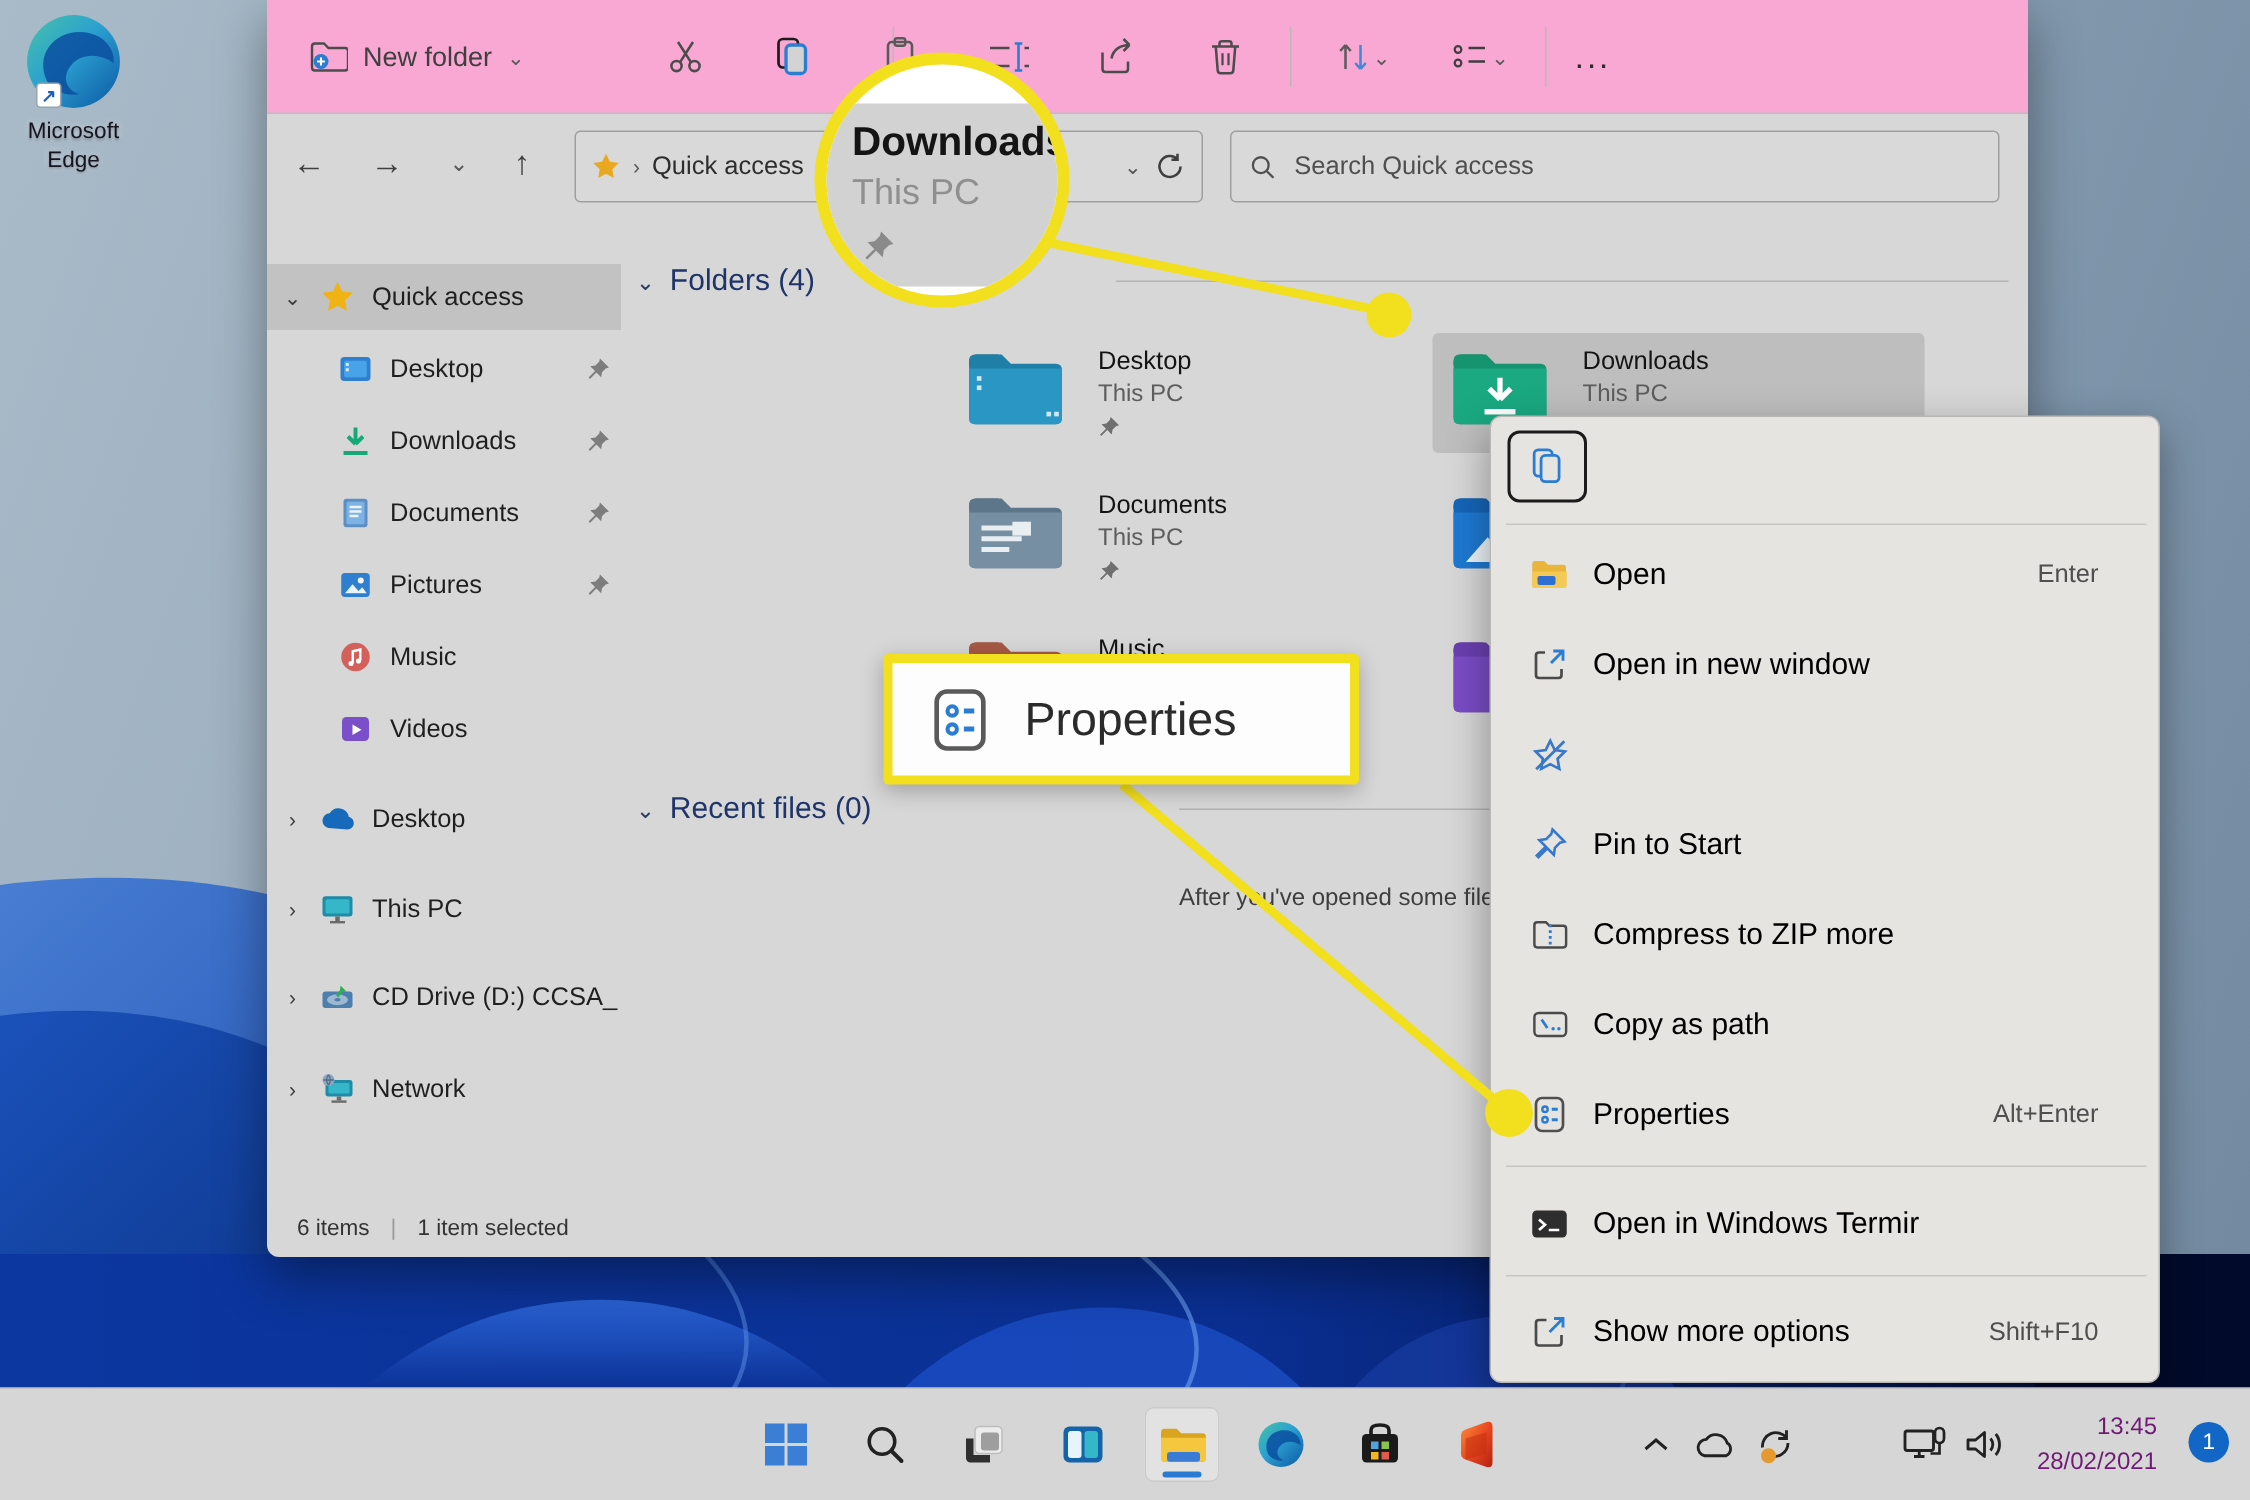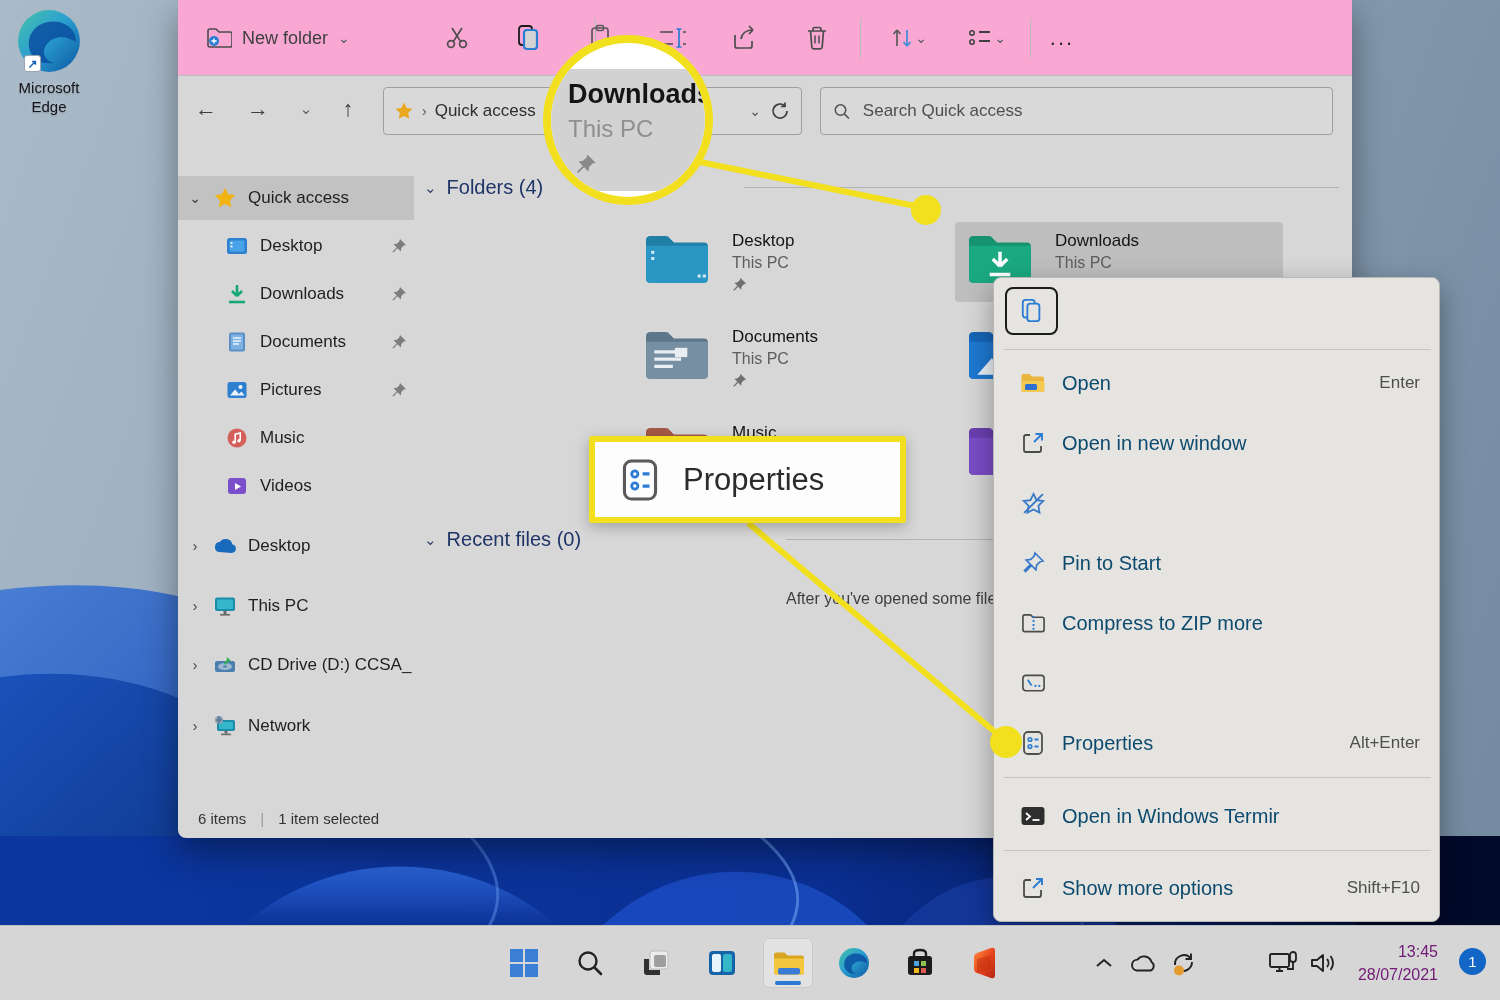--- a/index.html
+++ b/index.html
@@ -56,22 +56,22 @@
 
   .statusbar{position:absolute;left:0;bottom:0;width:100%;height:40px;display:flex;align-items:center;font-size:15px;color:#333;padding-left:20px;gap:14px;}
   .statusbar .div{color:#9a9a9a;}
 
   
   .ctxmenu{position:absolute;left:993px;top:277px;width:447px;height:645px;background:#e6e4e1;border:1px solid #b9b7b4;border-radius:8px;box-shadow:0 10px 28px rgba(0,0,0,.35);z-index:20;}
   .cm-copybtn{position:absolute;left:11px;top:9px;width:53px;height:48px;border:2.5px solid #1b1b1b;border-radius:8px;display:flex;align-items:center;justify-content:center;}
   .cm-sep{position:absolute;left:10px;width:427px;height:1px;background:#c7c5c2;}
   .cm-item{position:absolute;left:6px;width:435px;height:60px;display:flex;align-items:center;border-radius:5px;}
   .cm-item .cmic{flex:0 0 30px;margin:0 14px 0 18px;display:flex;align-items:center;justify-content:center;}
-  .cm-item .cml{flex:1;font-size:20px;color:#0c4a6e;white-space:nowrap;overflow:hidden;}
-  .cm-item .cms{font-size:17px;color:#4f4f4f;margin-right:15px;}
+  .cm-item .cml{flex:1;font-size:20px;color:#000000;white-space:nowrap;overflow:hidden;}
+  .cm-item .cms{font-size:17px;color:#4f4f4f;margin-right:36px;}
 
   
   .anno{position:absolute;left:0;top:0;z-index:30;pointer-events:none;}
   .circle-callout{position:absolute;left:543px;top:35px;width:170px;height:170px;border-radius:50%;background:#fff;border:8px solid var(--accent);overflow:hidden;z-index:31;}
   .cc-grey{position:absolute;left:-6px;top:26px;width:170px;height:122px;background:#d2d2d2;}
   .cc-title{position:absolute;left:17px;top:36px;font-size:27px;font-weight:bold;color:#141414;}
   .cc-sub{position:absolute;left:17px;top:72px;font-size:24px;color:#8f8f8f;}
   .cc-pin{position:absolute;left:24px;top:110px;}
   .prop-callout{position:absolute;left:589px;top:436px;width:317px;height:87px;background:#fdfdfd;border:6px solid var(--accent);border-radius:3px;z-index:31;display:flex;align-items:center;box-shadow:0 4px 14px rgba(0,0,0,.25);}
   .pc-ic{margin:0 24px 0 26px;}
@@ -576,20 +576,21 @@
 
     <div class="cm-item" style="top:375px">
       <span class="cmic">
         <svg width="25" height="22" viewBox="0 0 26 22">
             <rect x="2" y="3" width="22" height="16" rx="3" fill="none" stroke="#4a4a4a" stroke-width="1.7"></rect>
             <path d="M7 7.5 l4 6" stroke="#2b7cd3" stroke-width="1.9"></path>
             <circle cx="15" cy="14" r="1.2" fill="#2b7cd3"></circle>
             <circle cx="19" cy="14" r="1.2" fill="#2b7cd3"></circle>
           </svg>
       </span>
+      <span class="cml">Copy as path</span>
       <span class="cms"></span>
     </div>
 
     <div class="cm-item" style="top:435px">
       <span class="cmic">
         <svg width="22" height="26" viewBox="0 0 22 26">
             <rect x="2" y="2" width="18" height="22" rx="4" fill="none" stroke="#4f4f4f" stroke-width="1.8"></rect>
             <circle cx="8" cy="9.5" r="1.8" fill="none" stroke="#2b7cd3" stroke-width="1.6"></circle>
             <circle cx="8" cy="16.5" r="1.8" fill="none" stroke="#2b7cd3" stroke-width="1.6"></circle>
             <path d="M12.5 9.5 h4 M12.5 16.5 h4" stroke="#2b7cd3" stroke-width="1.9"></path>
@@ -754,20 +755,20 @@
       </svg>
     </div>
     <div class="tk" style="left:1302px;width:42px">
       <svg width="28" height="24" viewBox="0 0 28 24">
         <path d="M3 9 h5 l6-5 v16 l-6-5 H3 Z" fill="none" stroke="#222" stroke-width="1.9" stroke-linejoin="round"></path>
         <path d="M18 8 a6 6 0 0 1 0 8 M21.5 5 a11 11 0 0 1 0 14" fill="none" stroke="#222" stroke-width="1.9"></path>
       </svg>
     </div>
     <div class="clock">
       <div>13:45</div>
-      <div>28/07/2021</div>
+      <div>28/02/2021</div>
     </div>
   </div>
   <div class="badge">
       <span>1</span>
     </div>
 
 </div>
 
 </body></html>

